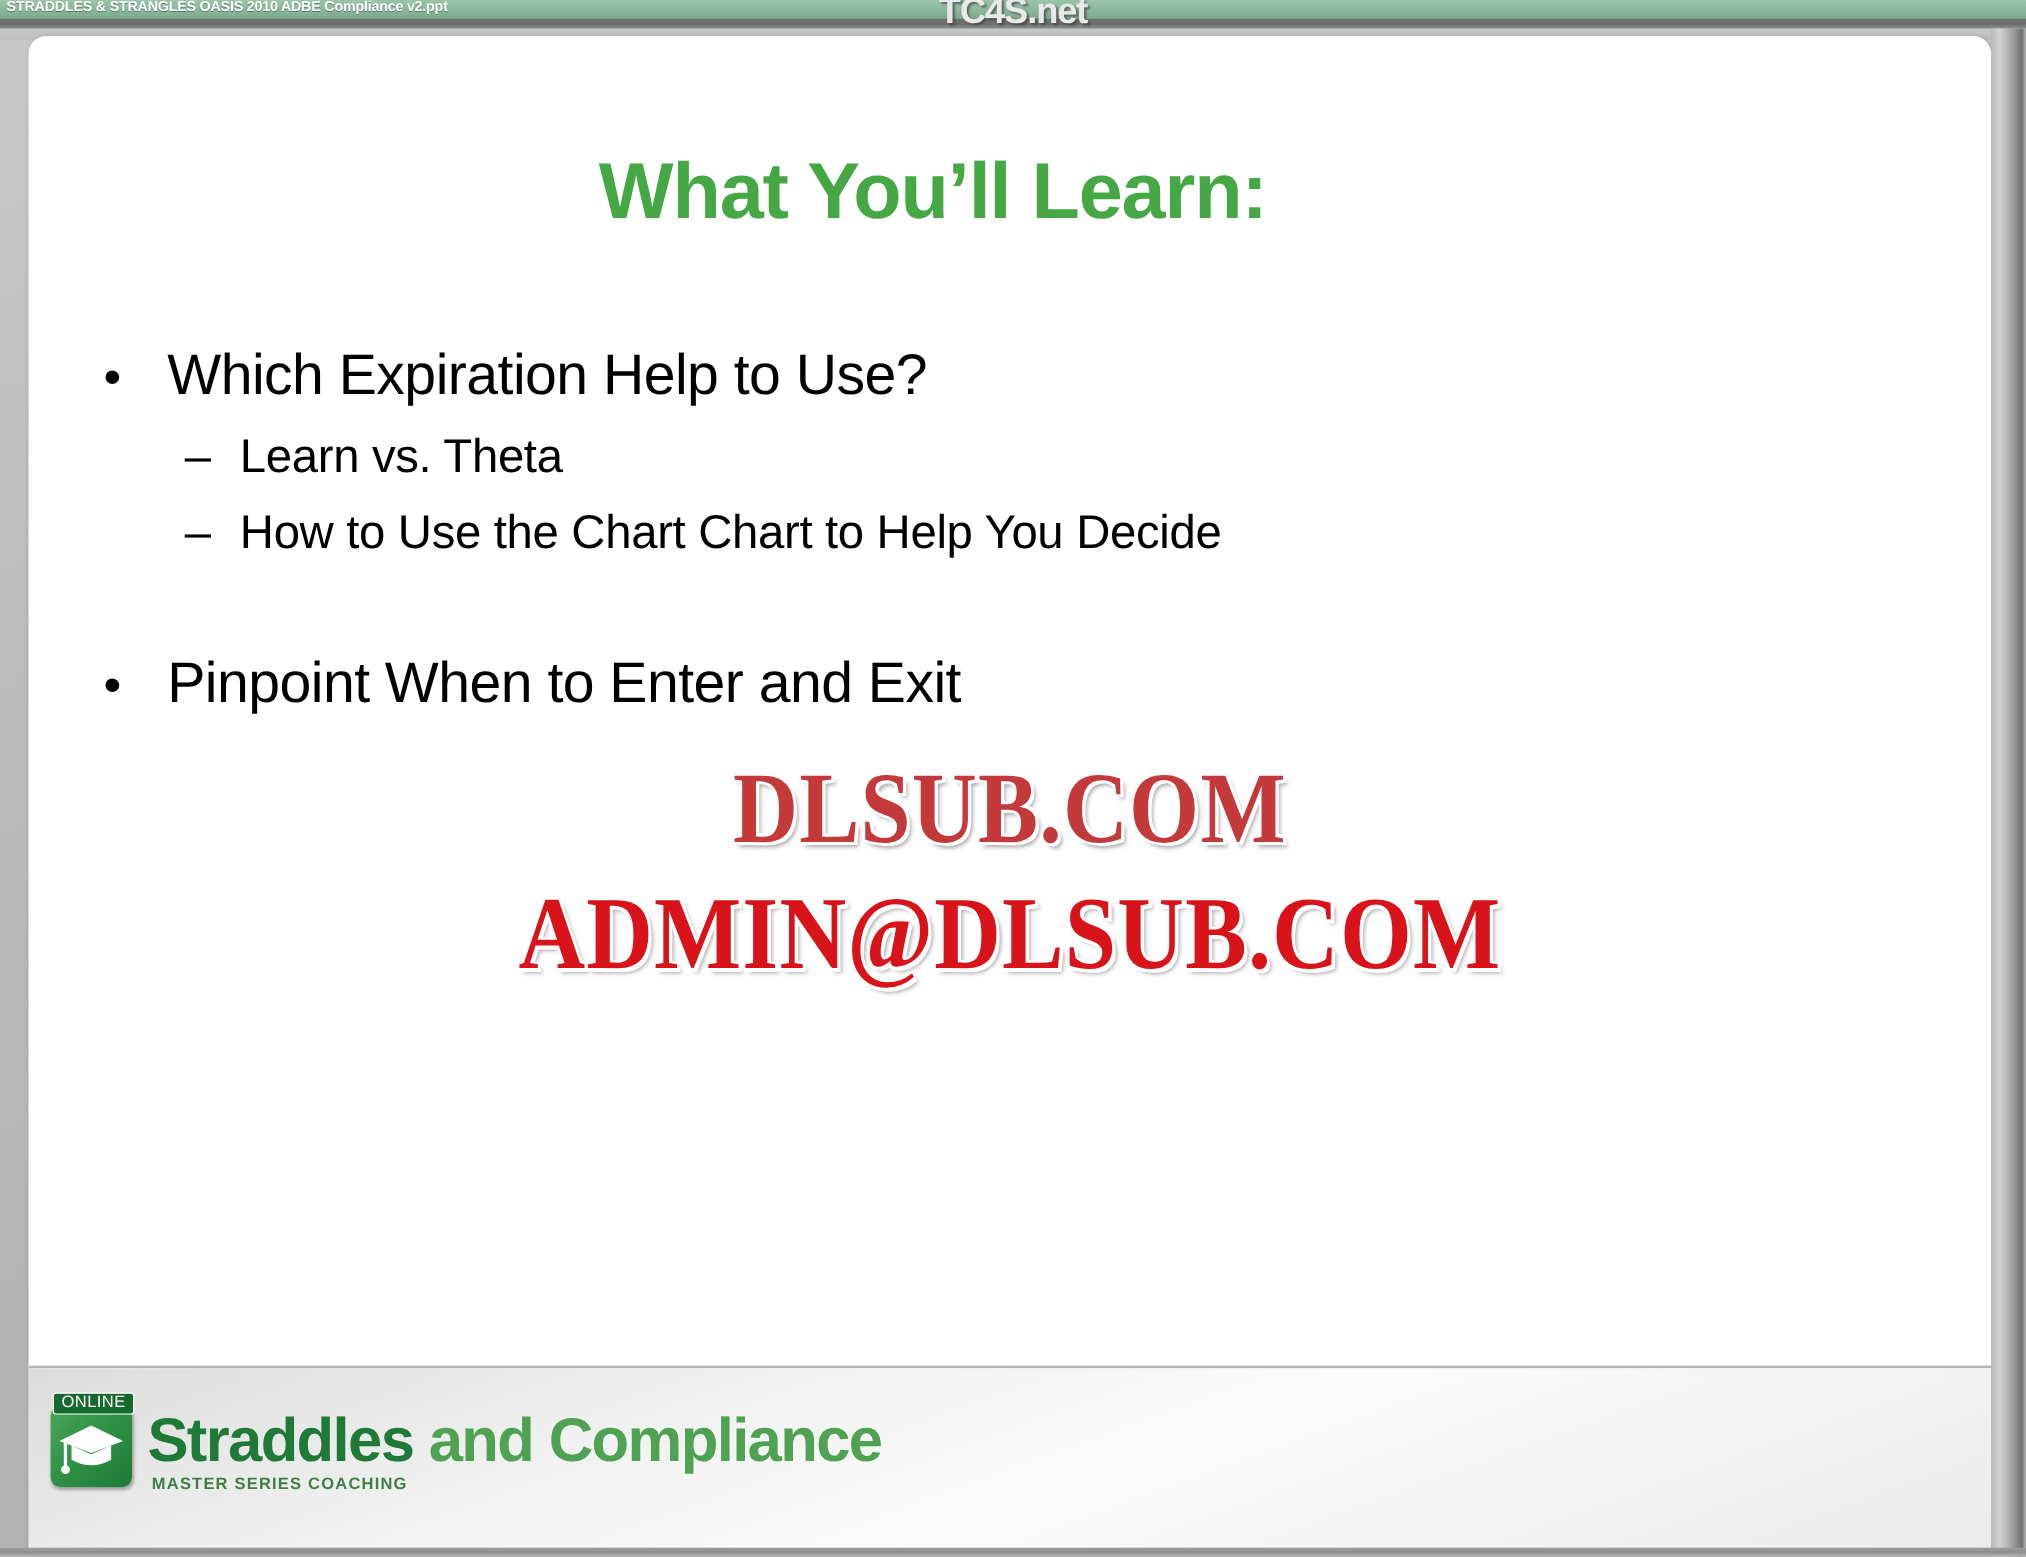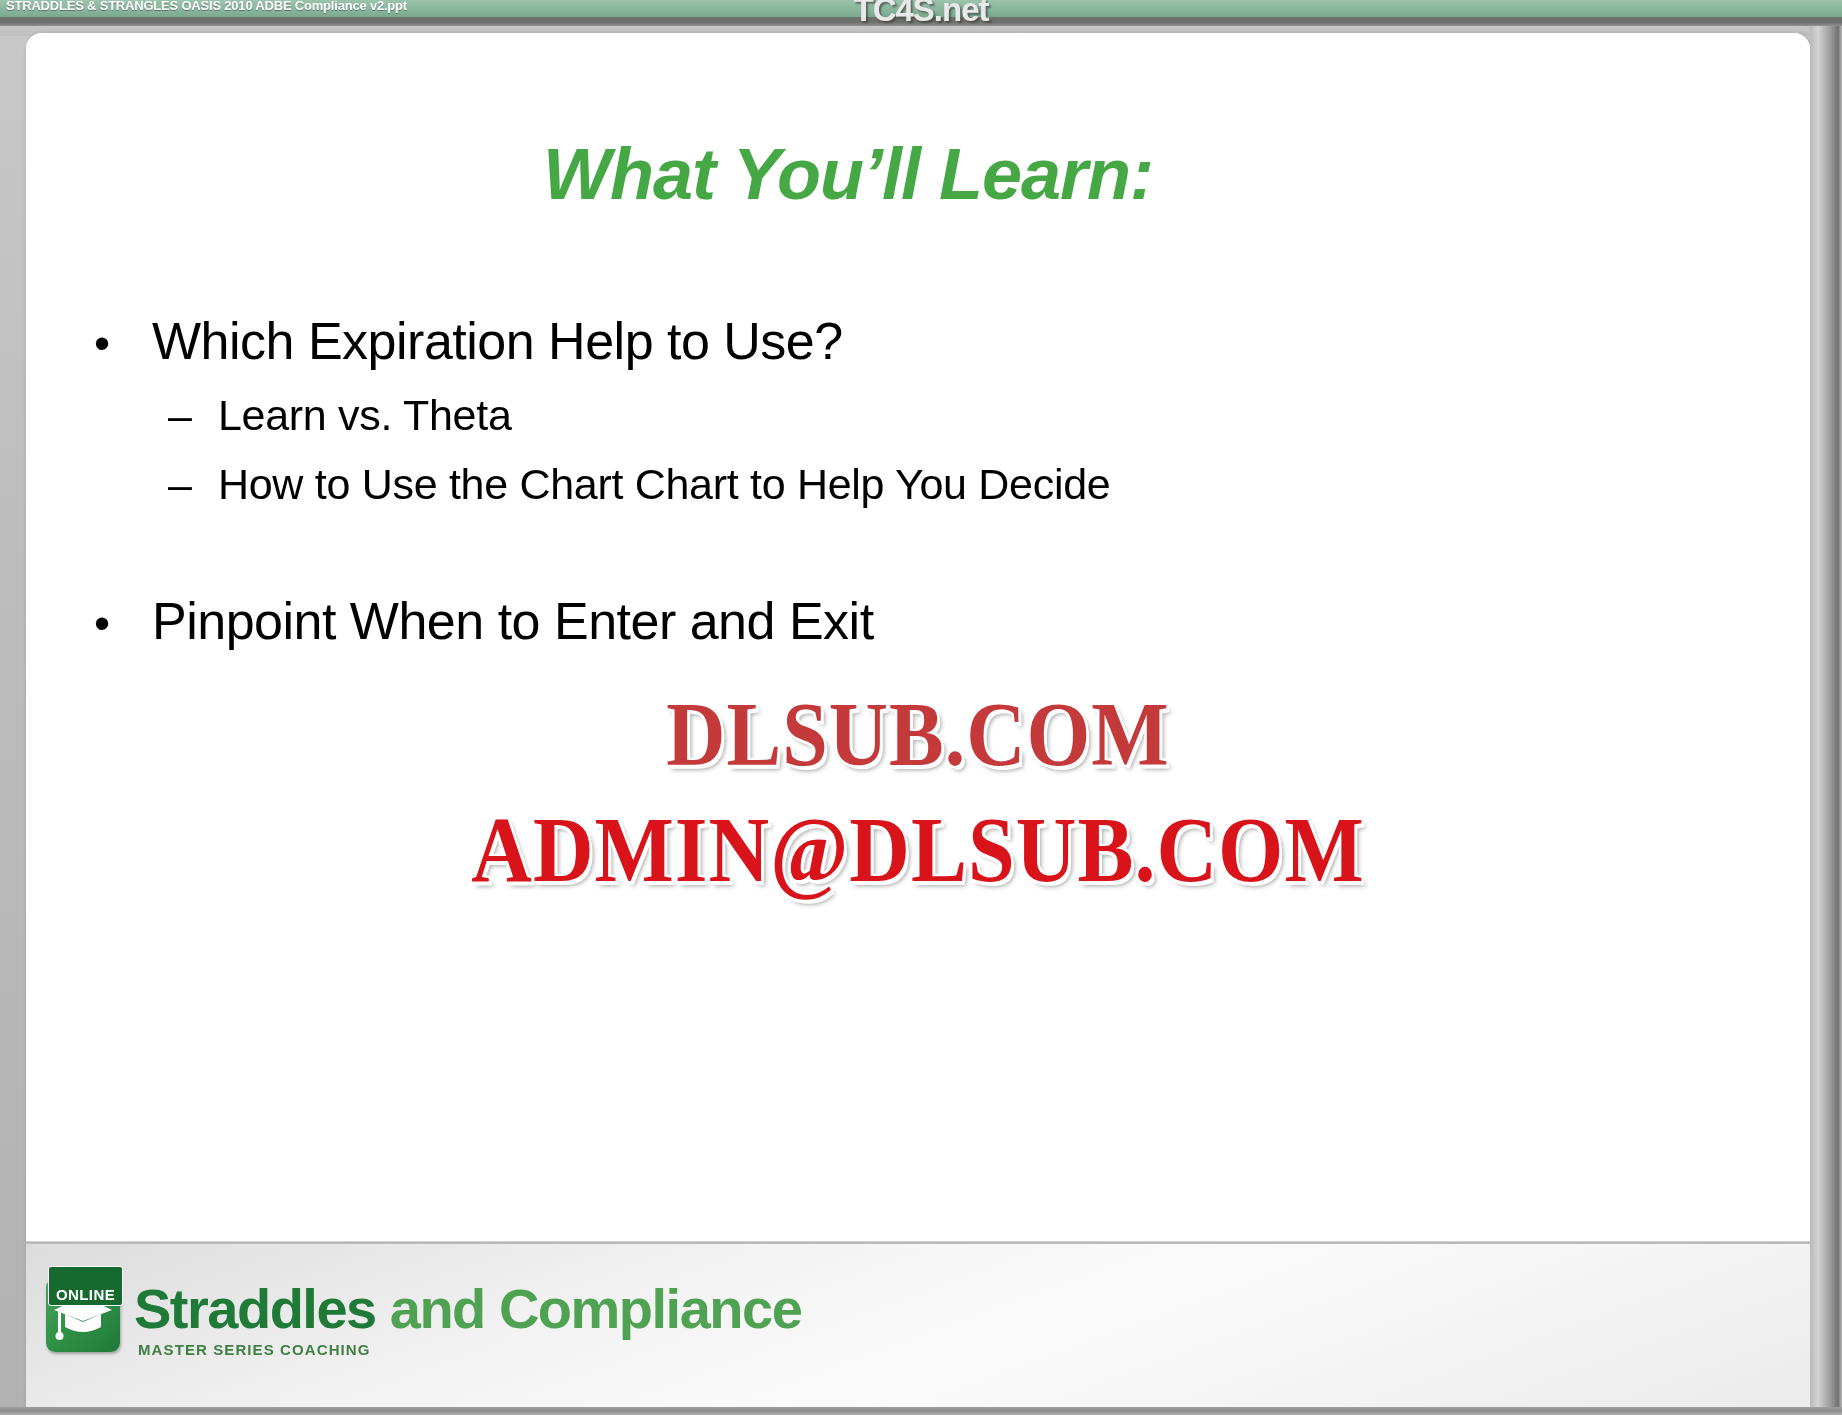--- a/index.html
+++ b/index.html
@@ -99,21 +99,20 @@
     position: absolute;
     left: 0;
     top: 100px;
     width: 1644px;
     text-align: center;
     font-size: 72px;
     font-weight: bold;
     color: #45a845;
     letter-spacing: -1px;
     white-space: nowrap;
-    font-style: italic;
   }
 
   .bullet-row {
     position: absolute;
     display: flex;
     align-items: baseline;
     white-space: nowrap;
     color: #000000;
   }
   .bullet-l1 {
@@ -220,27 +219,27 @@
   #logo-cap {
     position: absolute;
     left: 6px; top: 28px;
     width: 62px;
     height: 46px;
   }
   #online-badge {
     position: absolute;
     left: 2px;
     top: 0px;
-    padding: 20px 7px 3px 7px;
+    padding: 0 7px 3px 7px;
     background: #16692f;
     border: 1px solid #ffffff;
     border-radius: 3px;
     color: #ffffff;
     font-size: 15px;
-    font-weight: bold;
+    font-weight: normal;
     letter-spacing: 0.4px;
     line-height: 1;
     z-index: 3;
   }
   #brand-words { padding-top: 14px; }
   #brand-title {
     font-size: 56px;
     font-weight: bold;
     letter-spacing: -1.5px;
     line-height: 1.05;

